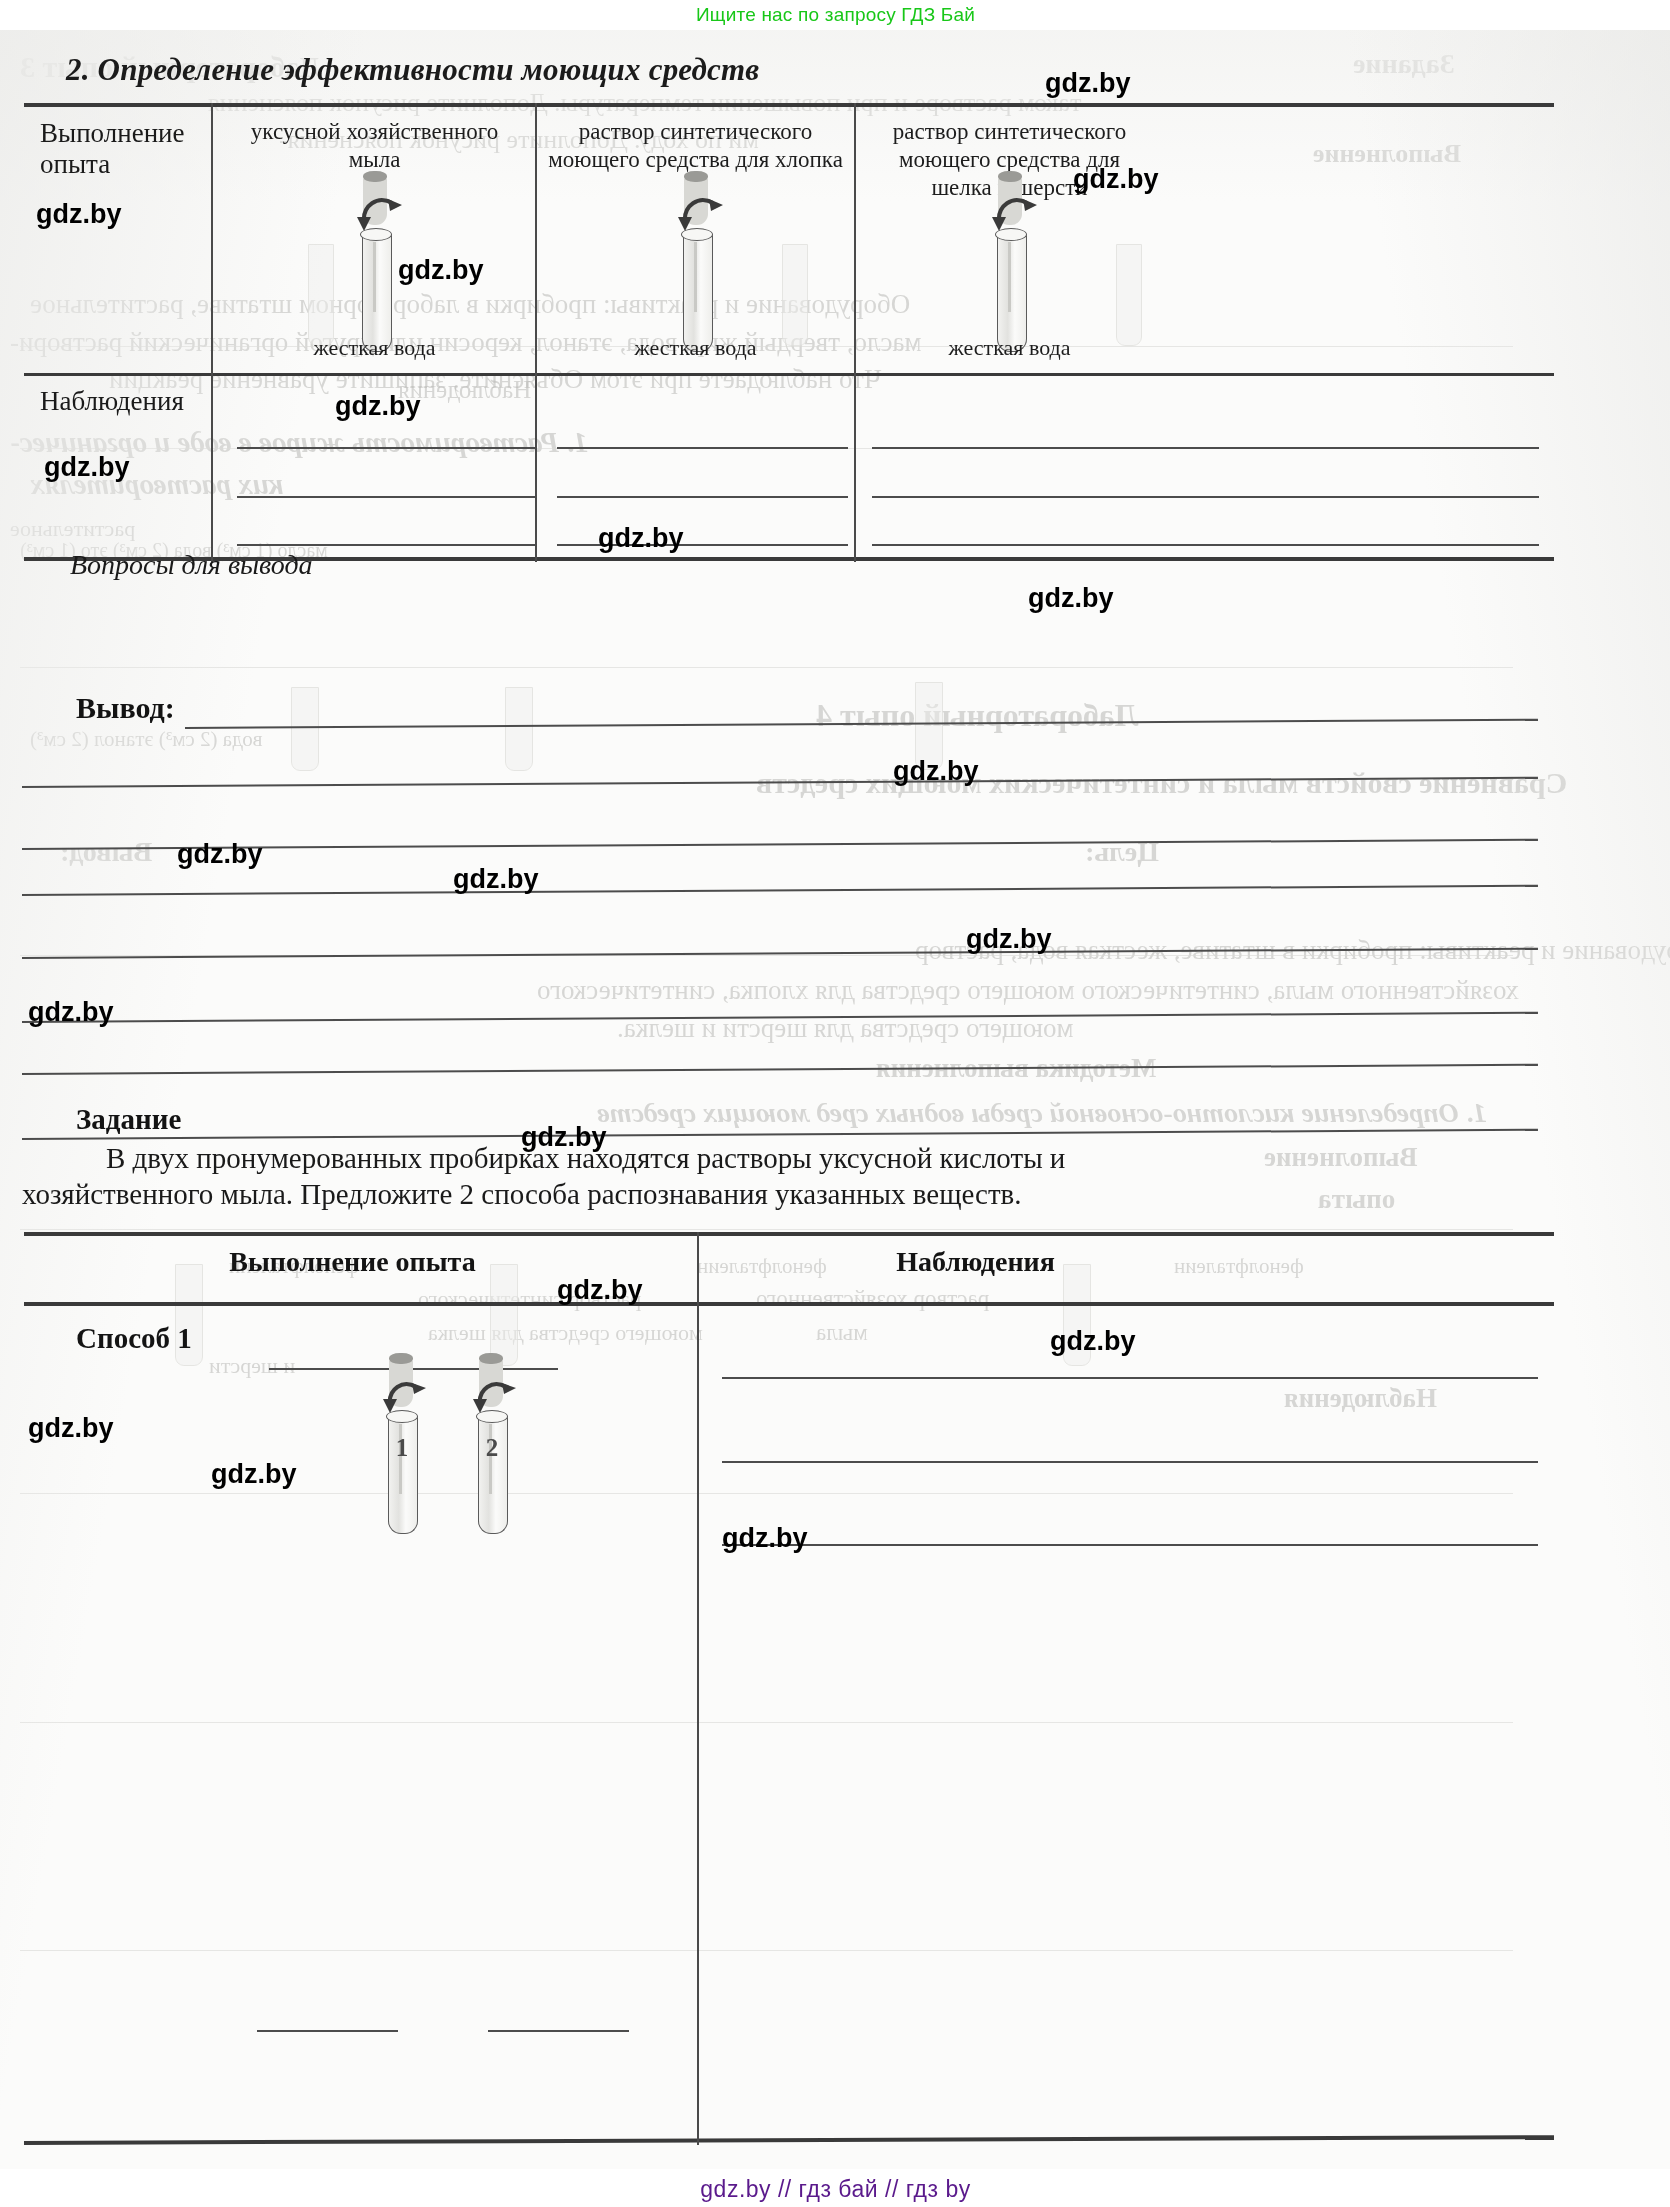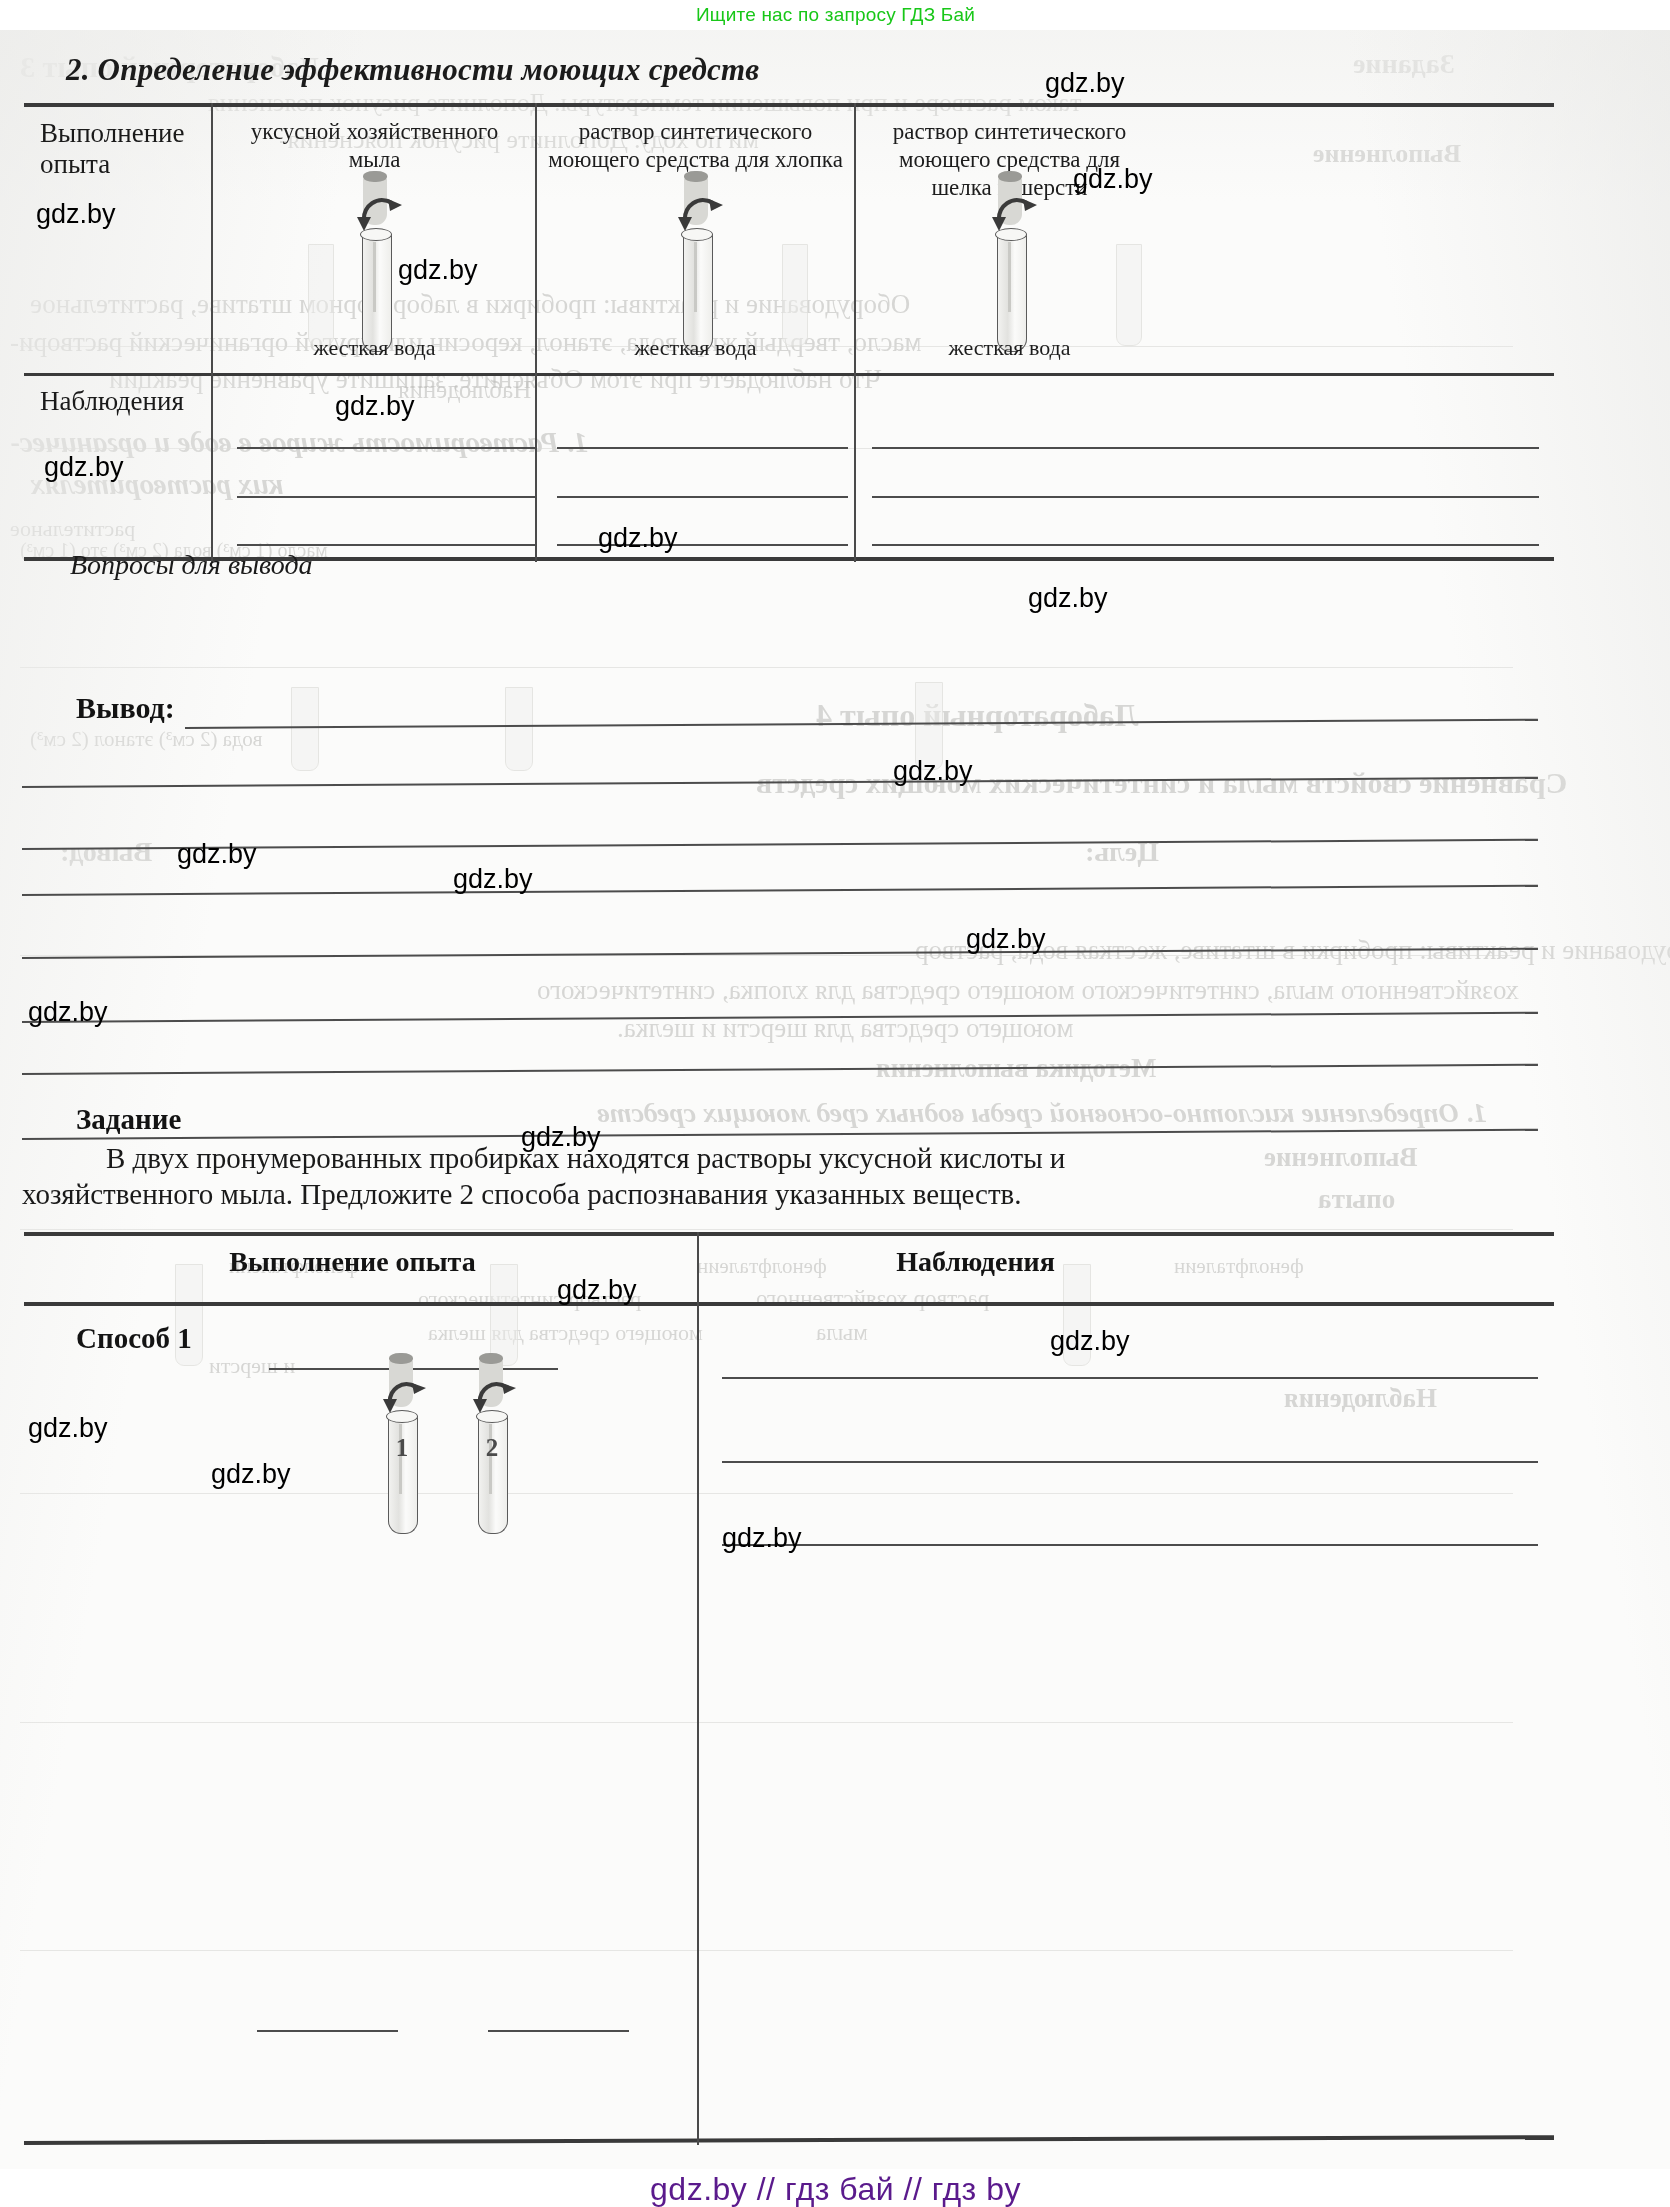--- a/index.html
+++ b/index.html
@@ -136,29 +136,29 @@
   }
   .sposob{
     position:absolute;font-weight:bold;font-size:29px;color:#141414;
   }
 
   
   .wm{
     position:absolute;z-index:20;
     font-family:"Liberation Sans", sans-serif;
     font-size:27px;color:#000000;
-    white-space:nowrap;pointer-events:none;user-select:none;
+    white-space:nowrap;pointer-events:none;user-select:none;font-weight:bold;
   }
 
   
   .footer{
     position:absolute;left:0;top:2171px;width:1671px;height:37px;
     display:flex;align-items:center;justify-content:center;
     font-family:"Liberation Sans", sans-serif;
-    font-size:32px;color:#5a1a8c;letter-spacing:0.5px;
+    font-size:23px;color:#5a1a8c;letter-spacing:0.5px;
     z-index:50;background:#fff;
   }
 </style>
 </head>
 <body>
 
 <div class="top-banner">
   <span>Ищите нас по запросу ГДЗ Бай</span>
 </div>
 

